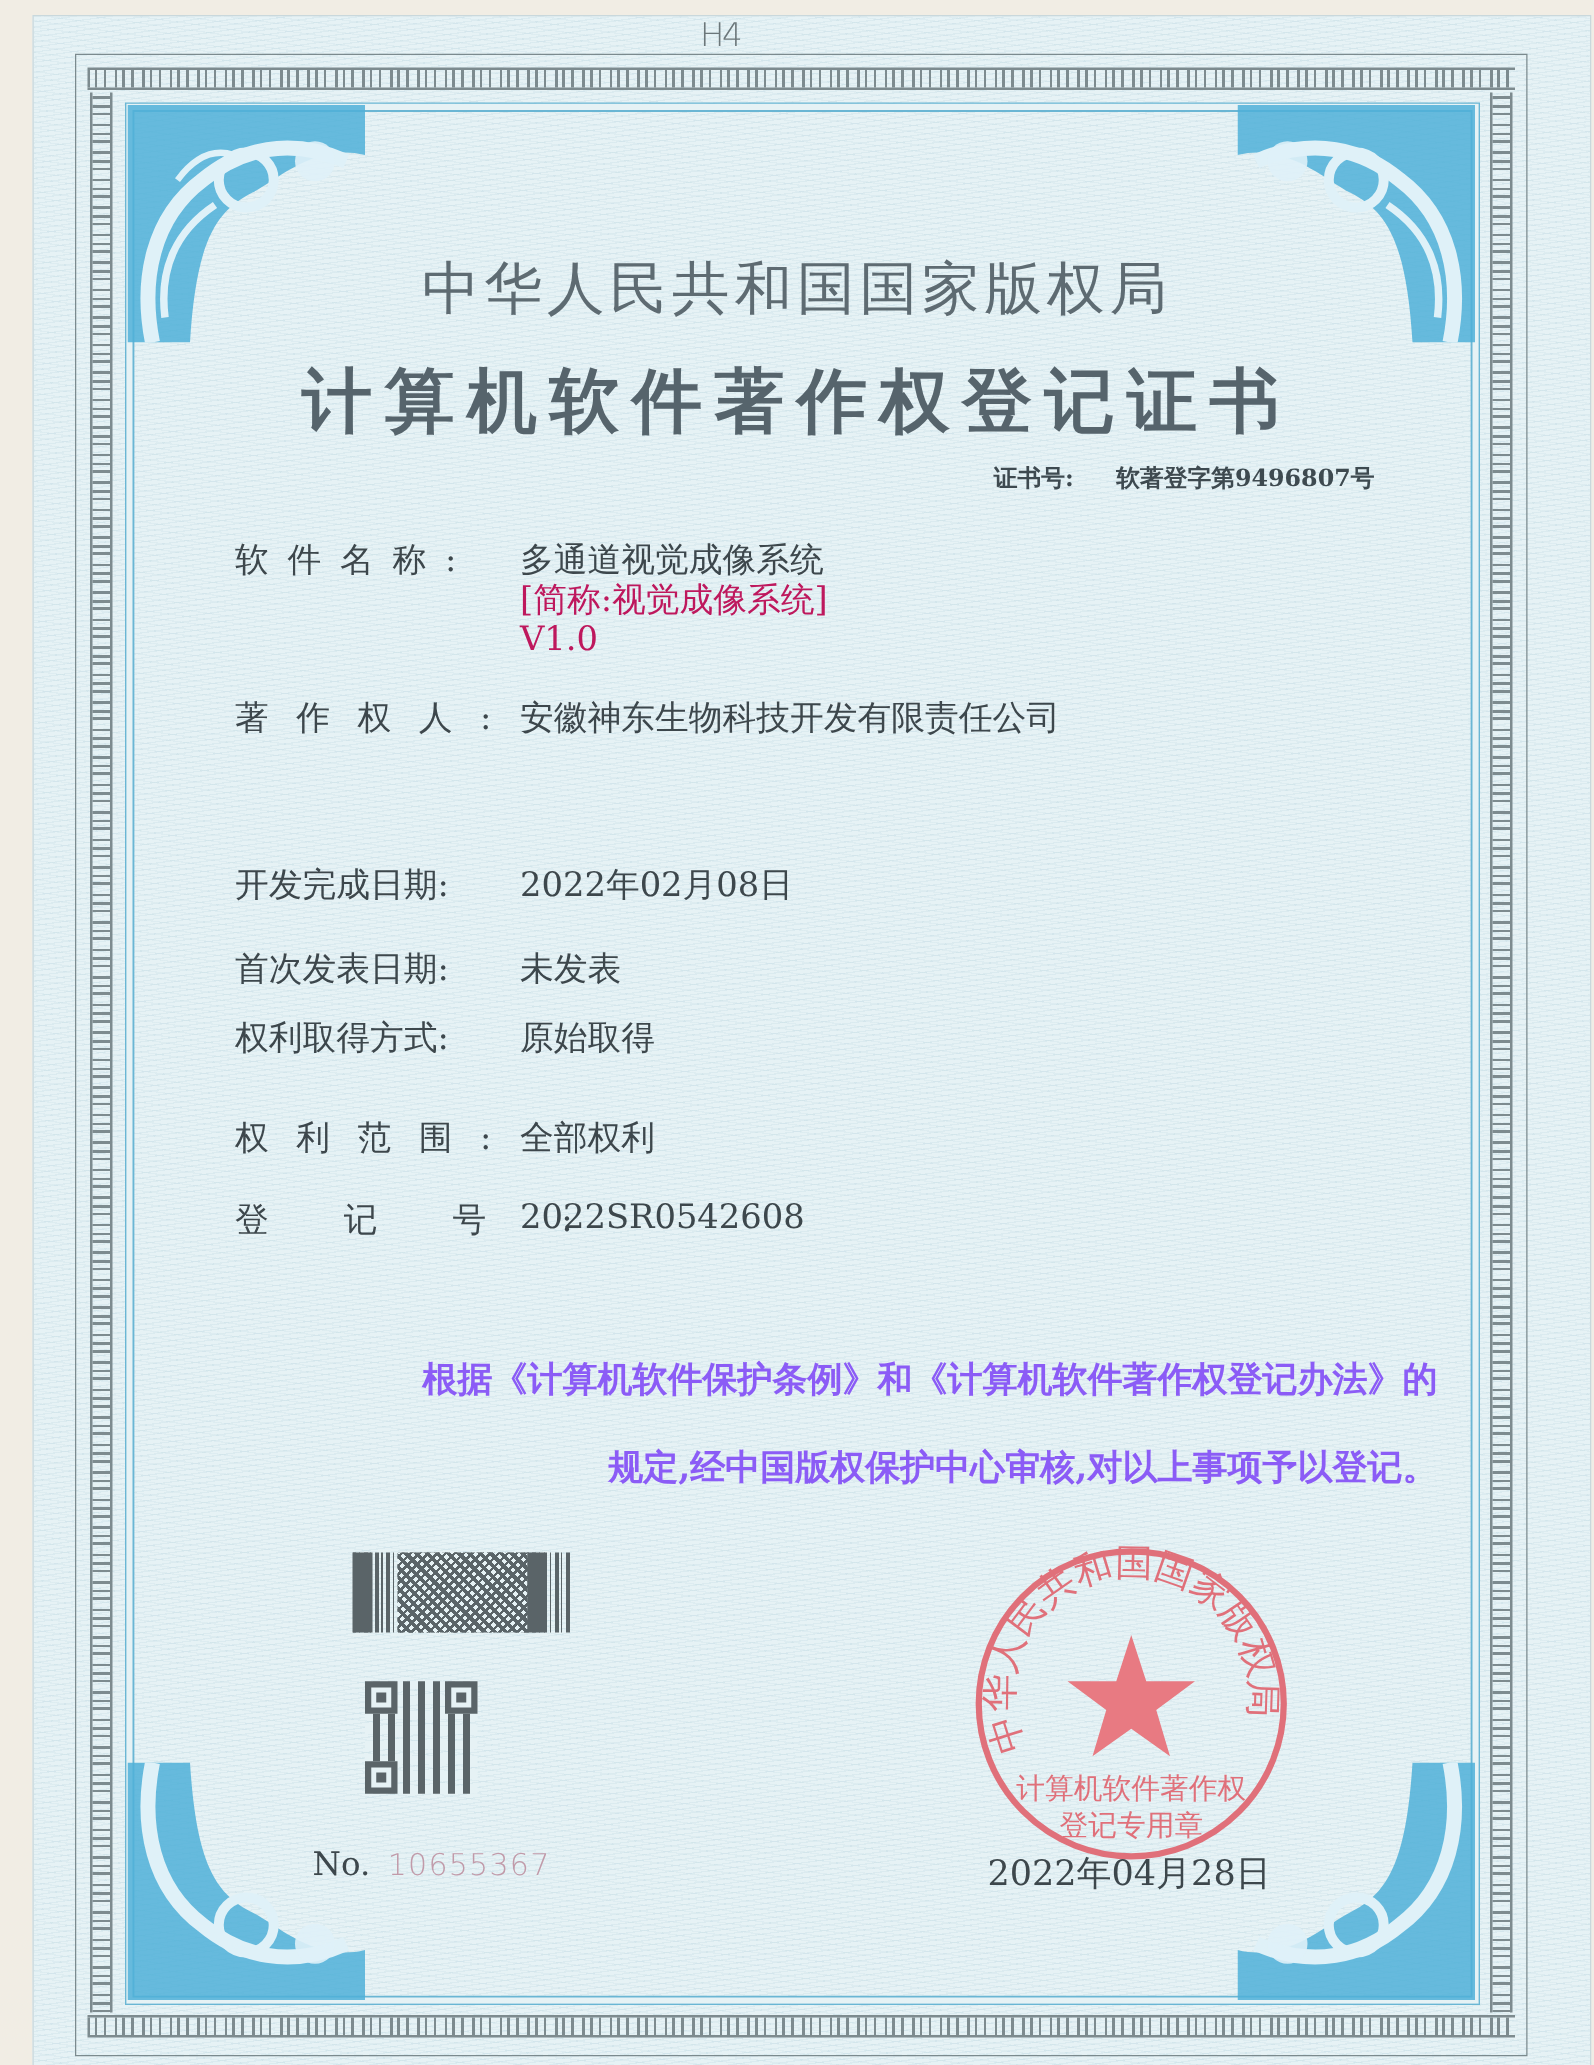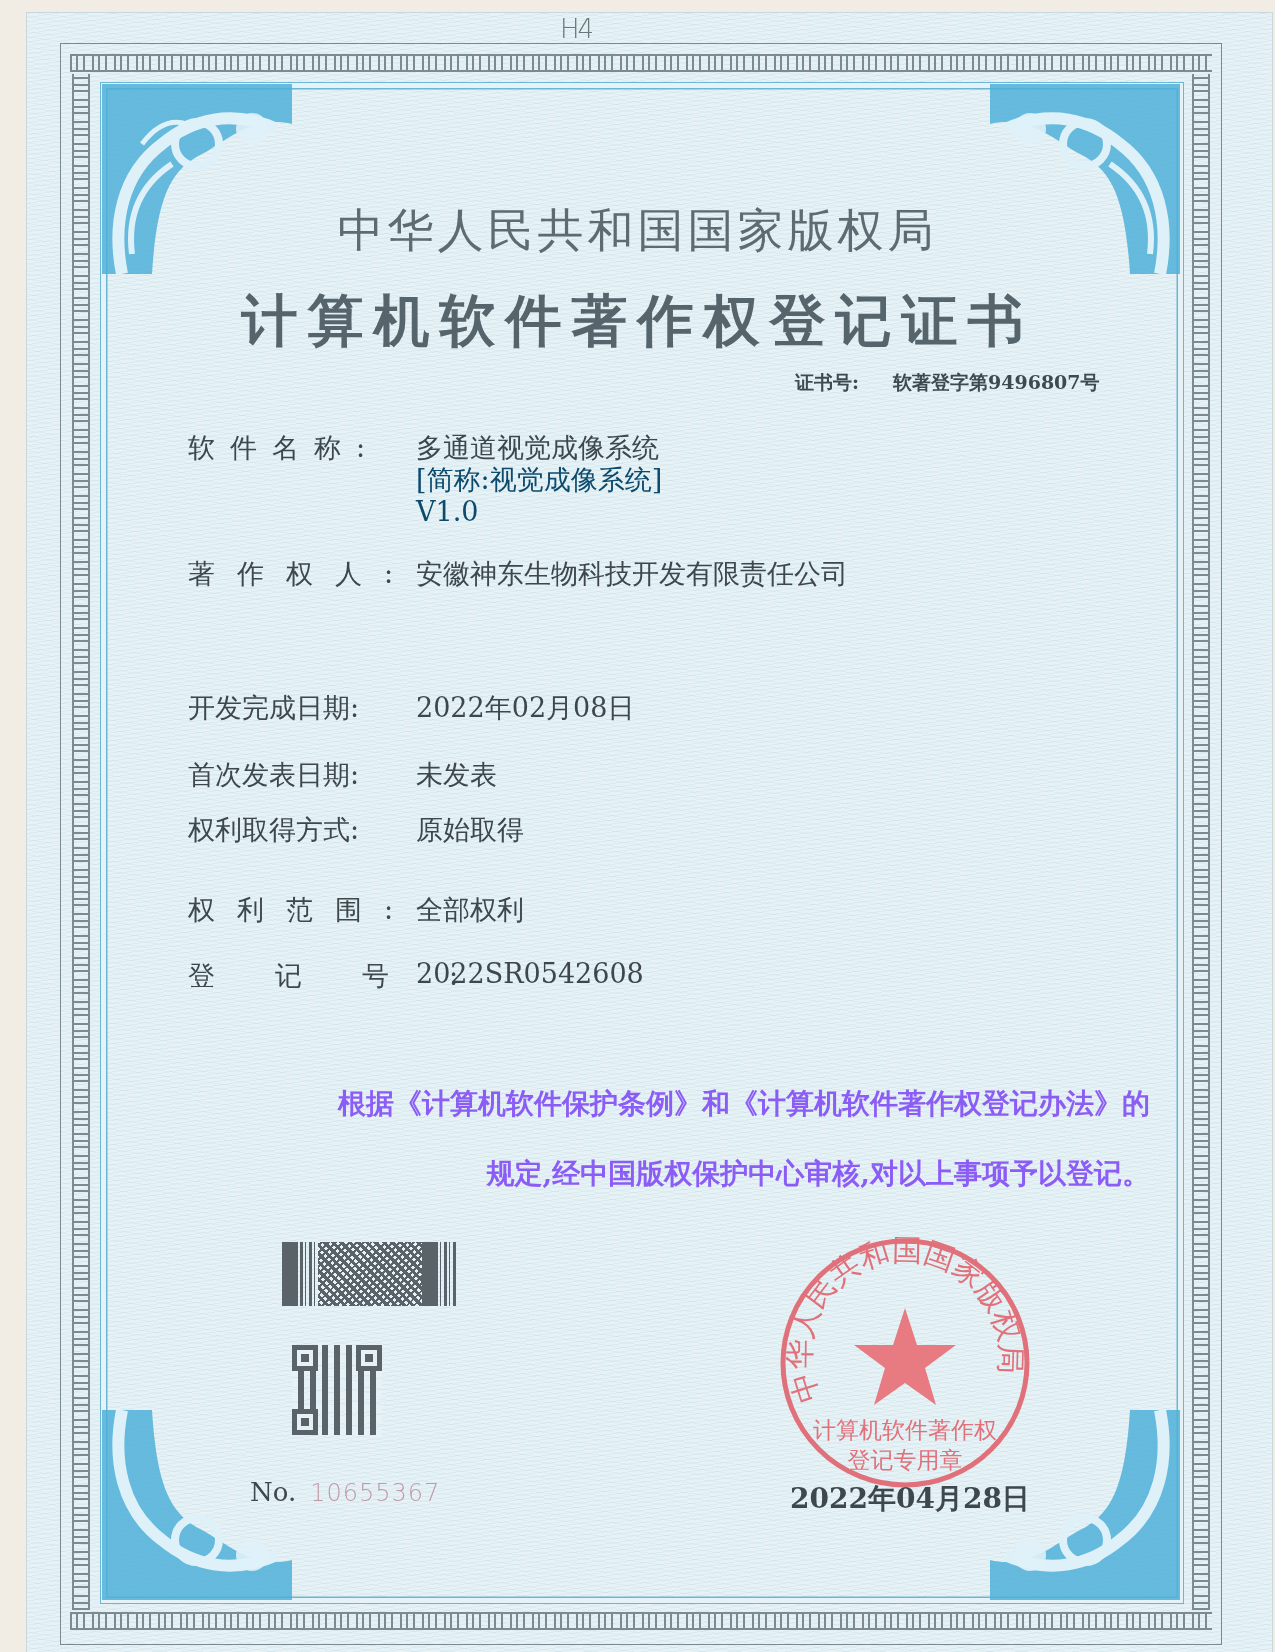--- a/index.html
+++ b/index.html
@@ -79,21 +79,21 @@
     }
     .cert-no .lbl { margin-right: 34px; }
 
     .field { position: absolute; left: 188px; font-size: 27px; color: #3d474c; white-space: nowrap; }
     .field .label { display: inline-block; width: 215px; }
     .field .value { position: absolute; left: 228px; top: 0; }
     .label.spread { letter-spacing: 15px; }
     .label.spread2 { letter-spacing: 22px; }
     .label.spread3 { letter-spacing: 60px; }
 
-    .sub-line { position: absolute; left: 416px; font-size: 27px; color: #0c4a6e; white-space: nowrap; }
+    .sub-line { position: absolute; left: 416px; font-size: 27px; color: #be185d; white-space: nowrap; }
 
     .para {
       position: absolute; left: 190px; width: 960px; font-size: 28px; color: #8b5cf6; font-weight: bold;
       white-space: nowrap;
       text-align: right;
     }
     .para1 { top: 1085px; text-indent: 56px; }
     .para2 { top: 1155px; }
 
     .barcode {
@@ -131,21 +131,21 @@
       font-family: "DejaVu Sans", sans-serif; font-weight: 200; color: #c19aa9; margin-left: 14px; letter-spacing: 1px;
       font-size: 24px;
     }
 
     .seal {
       position: absolute; left: 775px; top: 1233px; width: 260px; height: 260px;
     }
     .seal svg { width: 100%; height: 100%; display: block; }
 
     .issue-date {
-      position: absolute; left: 790px; top: 1480px; font-size: 28px; color: #3d474c; font-weight: bold;
+      position: absolute; left: 790px; top: 1480px; font-size: 28px; color: #3d474c; font-weight: normal;
       white-space: nowrap;
     }
   </style>
 </head>
 <body>
 
 <div class="paper"></div>
 
 <div class="handwritten">H4</div>
 

